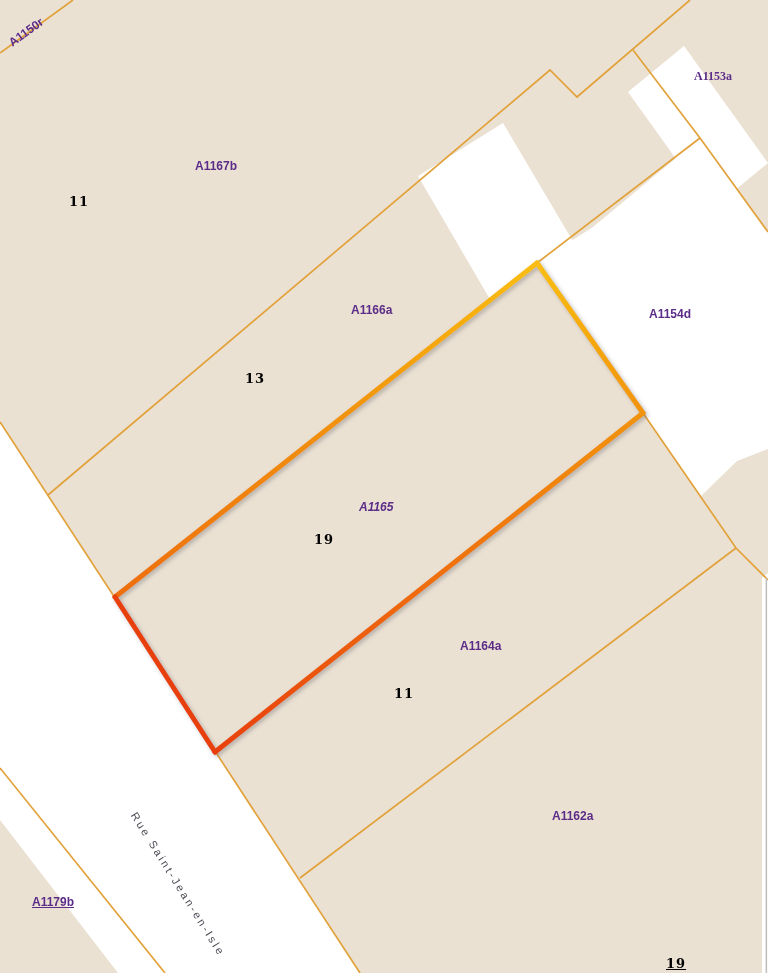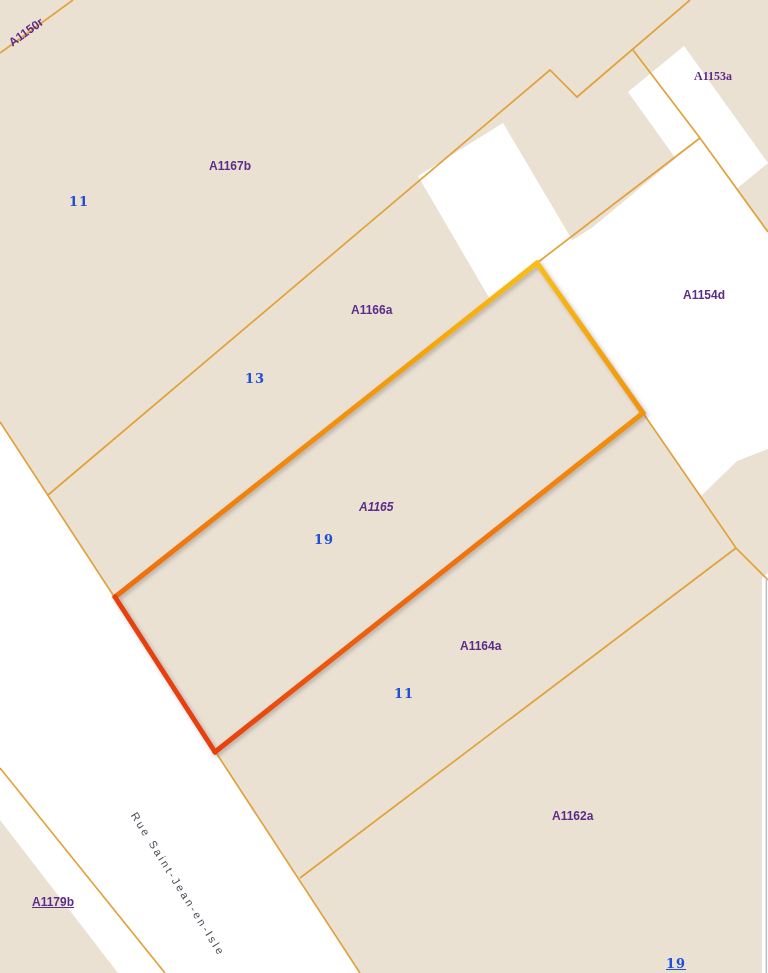--- a/index.html
+++ b/index.html
@@ -14,21 +14,21 @@
   .plabel{
     position:absolute;
     font:bold 12px "Liberation Sans",sans-serif;
     color:#5B2C88;
     white-space:nowrap;
     transform-origin:0 0;
   }
   .hnum{
     position:absolute;
     font:bold 13px "DejaVu Serif",serif;
-    color:#1d4ed8;
+    color:#000000;
     letter-spacing:1px;
     white-space:nowrap;
   }
   .street-label{
     position:absolute;
     font:11px "Liberation Sans",sans-serif;
     color:#4A4A55;
     letter-spacing:2.5px;
     white-space:nowrap;
     transform-origin:0 0;
@@ -100,24 +100,24 @@
         <line x1="537" y1="263" x2="643" y2="413" stroke="url(#hlRight)"></line>
         <line x1="643" y1="413" x2="215" y2="752" stroke="url(#hlBottom)"></line>
         <g stroke="#E8400C">
           <line x1="215" y1="752" x2="115" y2="597"></line>
         </g>
       </g>
     </g>
   </svg>
 
   <div class="plabel" style="left:6px;top:38px;transform:rotate(-36deg);">A1150r</div>
-  <div class="plabel" style="left:209px;top:159px;">A1167b</div>
+  <div class="plabel" style="left:195px;top:159px;">A1167b</div>
   <div class="plabel" style="left:694px;top:69px;font-family:Liberation Serif, serif;">A1153a</div>
   <div class="plabel" style="left:351px;top:303px;">A1166a</div>
-  <div class="plabel" style="left:649px;top:288px;margin-left:34px;">A1154d</div>
+  <div class="plabel" style="left:649px;top:307px;">A1154d</div>
   <div class="plabel" style="left:359px;top:500px;font-style:italic;">A1165</div>
   <div class="plabel" style="left:460px;top:639px;">A1164a</div>
   <div class="plabel" style="left:552px;top:809px;">A1162a</div>
   <div class="plabel" style="left:32px;top:895px;text-decoration:underline;">A1179b</div>
 
   <div class="hnum" style="left:69px;top:194px;">11</div>
   <div class="hnum" style="left:245px;top:371px;text-align:center;">13</div>
   <div class="hnum" style="left:314px;top:532px;">19</div>
   <div class="hnum" style="left:394px;top:686px;">11</div>
   <div class="hnum" style="left:666px;top:956px;text-decoration:underline;">19</div>

